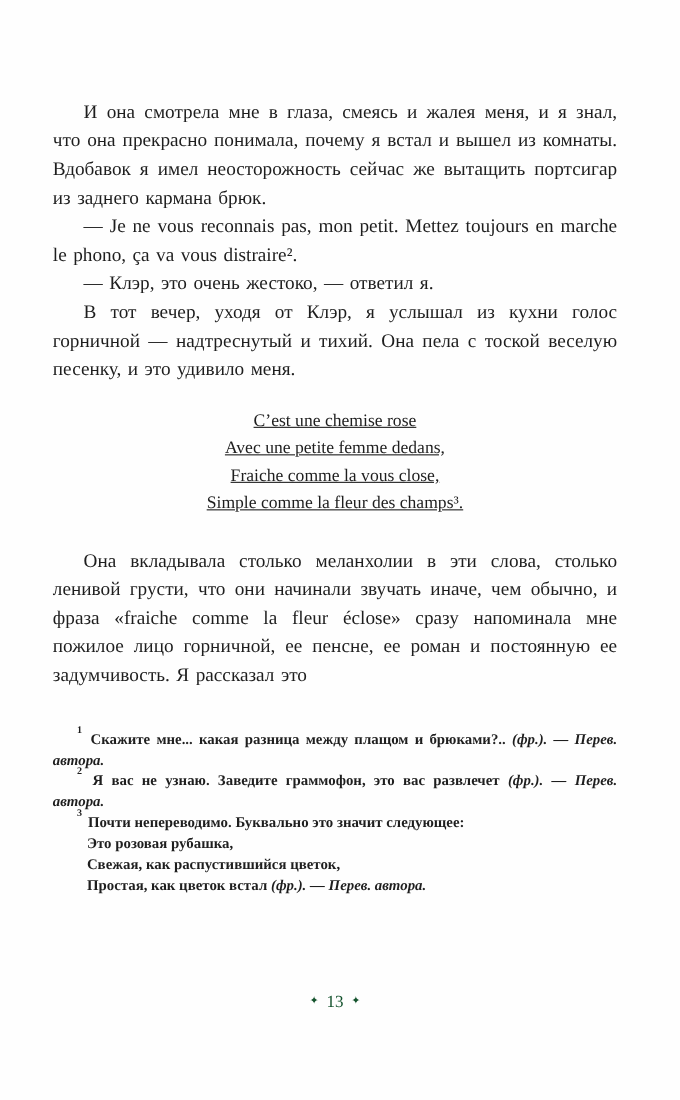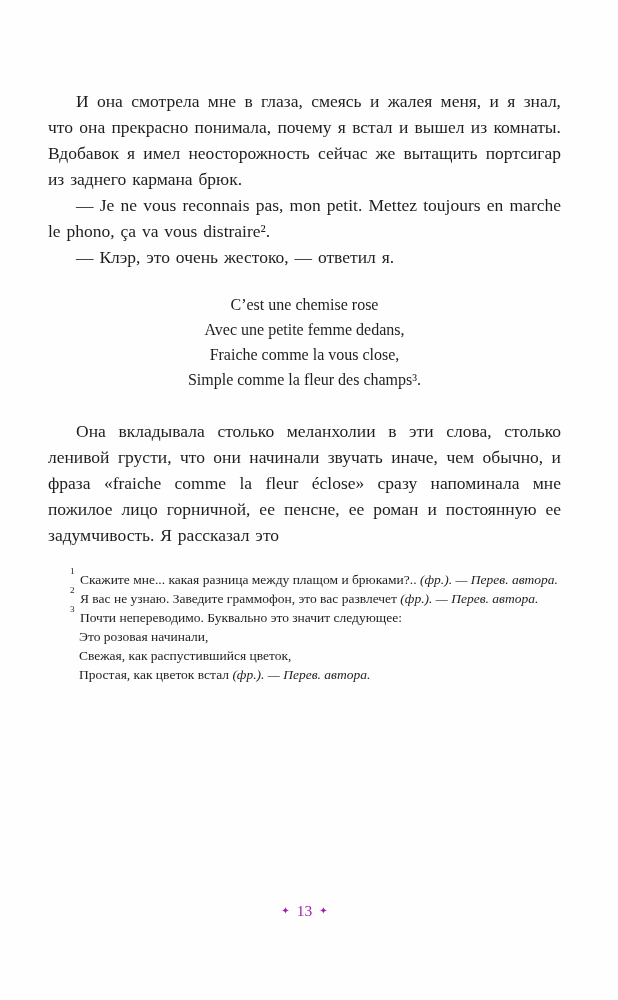--- a/index.html
+++ b/index.html
@@ -29,25 +29,27 @@
     word-spacing: 1.5px;
   }
   .verse {
     margin: 22px 0 26px 0;
     text-align: center;
     font-size: 16px;
     line-height: 25px;
   }
   .verse-line {
     white-space: nowrap;
+    text-decoration: underline;
   }
   .footnotes {
-    margin-top: 22px;
+    margin-top: 36px;
     font-size: 13.5px;
     line-height: 19px;
+    font-weight: bold;
   }
   .footnote {
     margin: 0;
     text-align: justify;
     text-indent: 22px;
   }
   .fn-sup {
     font-size: 0.68em;
     line-height: 0;
     position: relative;
@@ -61,38 +63,39 @@
     white-space: nowrap;
   }
   .italic {
     font-style: italic;
   }
   .footer {
     margin-top: auto;
     text-align: center;
     font-size: 15.5px;
     line-height: 18px;
-    color: #a21caf;
+    color: #14532d;
   }
   .ornament {
     font-size: 10px;
     position: relative;
     top: -2px;
     margin: 0 7px;
   }
 </style>
 </head>
 <body>
 
 <div class="page">
 
   <div class="main-text">
     <p class="para">И она смотрела мне в глаза, смеясь и жалея меня, и я знал, что она прекрасно понимала, почему я встал и вышел из комнаты. Вдобавок я имел неосторожность сейчас же вытащить портсигар из заднего кармана брюк.</p>
     <p class="para">— Je ne vous reconnais pas, mon petit. Mettez toujours en marche le phono, ça va vous distraire².</p>
     <p class="para">— Клэр, это очень жестоко, — ответил я.</p>
+    <p class="para">В тот вечер, уходя от Клэр, я услышал из кухни голос горничной — надтреснутый и тихий. Она пела с тоской веселую песенку, и это удивило меня.</p>
 
     <div class="verse">
       <div class="verse-line">C’est une chemise rose</div>
       <div class="verse-line">Avec une petite femme dedans,</div>
       <div class="verse-line">Fraiche comme la vous close,</div>
       <div class="verse-line">Simple comme la fleur des champs³.</div>
     </div>
 
     <p class="para">Она вкладывала столько меланхолии в эти слова, столько ленивой грусти, что они начинали звучать иначе, чем обычно, и фраза «fraiche comme la fleur éclose» сразу напоминала мне пожилое лицо горничной, ее пенсне, ее роман и постоянную ее задумчивость. Я рассказал это</p>
   </div>
@@ -103,21 +106,21 @@
       <span>Скажите мне... какая разница между плащом и брюками?..</span>
       <span class="italic">(фр.). — Перев. автора.</span></p>
 
     <p class="footnote"><sup class="fn-sup">2</sup>
       <span>Я вас не узнаю. Заведите граммофон, это вас развлечет</span>
       <span class="italic">(фр.). — Перев. автора.</span></p>
 
     <p class="footnote"><sup class="fn-sup">3</sup>
       <span>Почти непереводимо. Буквально это значит следующее:</span></p>
     <div class="fn-verse">
-      <div class="fn-verse-line">Это розовая начинали,</div>
+      <div class="fn-verse-line">Это розовая рубашка,</div>
       <div class="fn-verse-line">Свежая, как распустившийся цветок,</div>
       <div class="fn-verse-line">
         <span>Простая, как цветок встал</span>
         <span class="italic">(фр.). — Перев. автора.</span>
       </div>
     </div>
 
   </div>
 
   <div class="footer">

